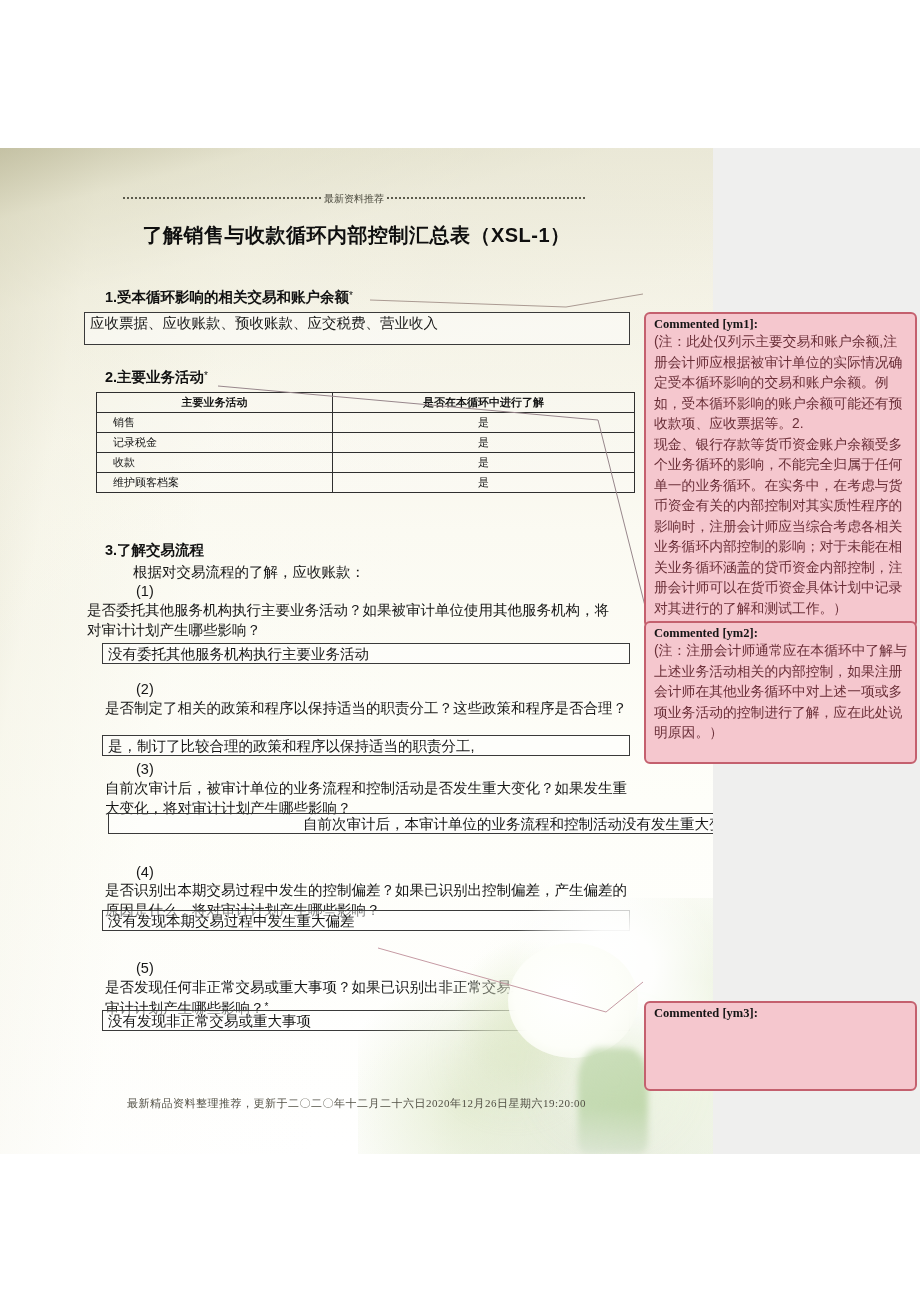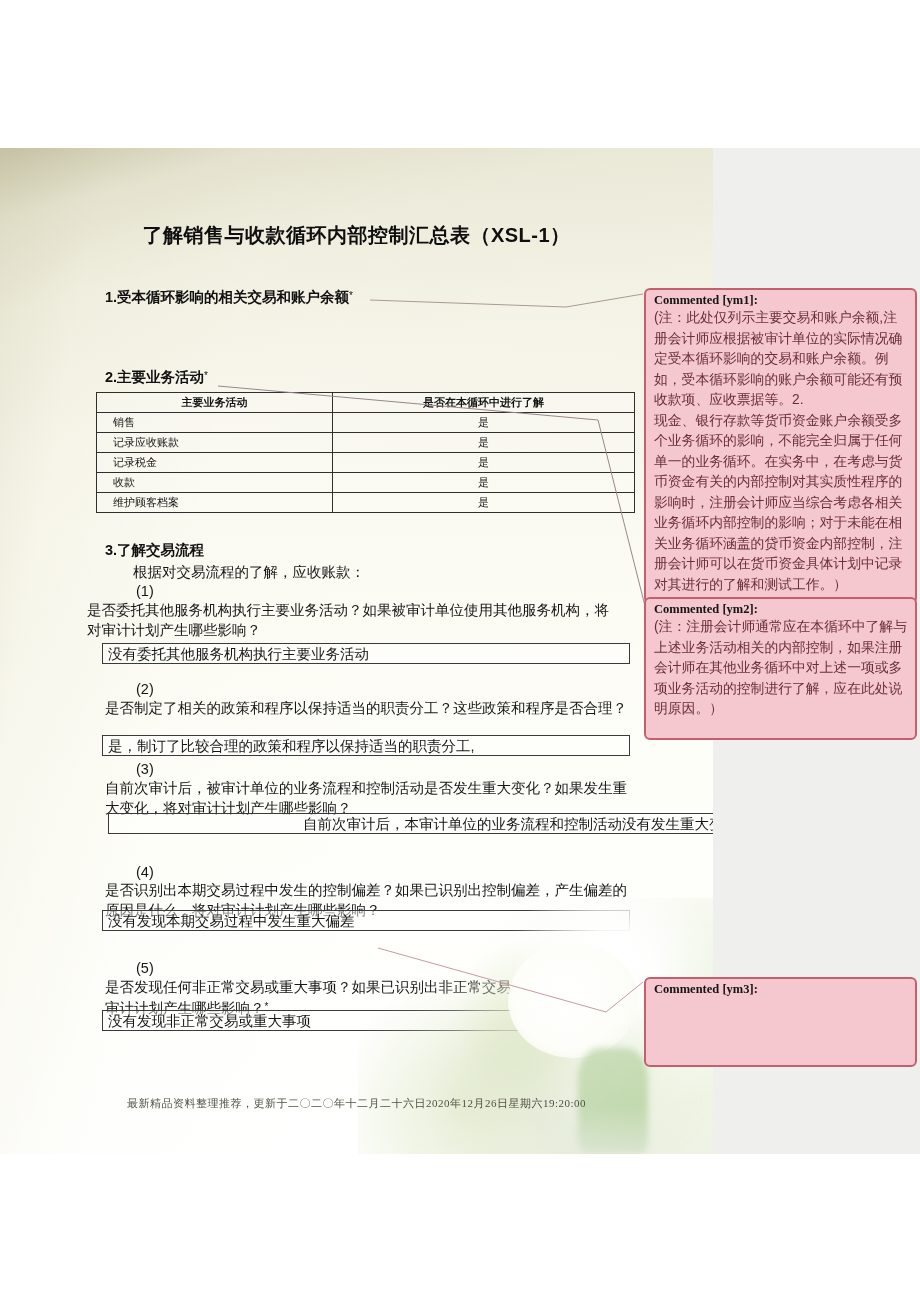--- a/index.html
+++ b/index.html
@@ -46,56 +46,58 @@
   .abox{position:absolute;border:1px solid #3a3a3a;background:rgba(255,255,255,.45);font-size:14.5px;color:#161616;padding:1px 5px;box-sizing:border-box;line-height:19px;}
 
   
   .tbl{position:absolute;left:96px;top:244px;width:539px;border-collapse:collapse;table-layout:fixed;}
   .tbl td{border:1px solid #2f2f2f;font-size:11px;color:#151515;height:19px;padding:0 16px;overflow:hidden;background:rgba(255,255,255,.2);}
   .tbl .c1{width:203px;}
   .tbl .hd{font-weight:bold;text-align:center;}
   .tbl .c2{text-align:center;}
 
   
-  .comment{position:absolute;left:644px;width:273px;background:#f5c7ce;border:2px solid #c4606e;border-radius:6px;padding:3px 8px 7px;box-sizing:border-box;z-index:3;}
+  .comment{position:absolute;left:644px;width:273px;background:#f5c7ce;border:2px solid #c4606e;border-radius:6px;padding:3px 8px 7px;box-sizing:border-box;z-index:3;margin-top:24px;}
   .comment-header{font:bold 12.5px "Liberation Serif",serif;color:#141414;}
   .comment-body{font-size:13.8px;line-height:20.5px;color:#6a2f38;white-space:pre-wrap;}
 
   .leaders{position:absolute;left:0;top:0;width:920px;height:1302px;z-index:2;pointer-events:none;}
 
   .footer{position:absolute;left:0;top:948px;width:713px;text-align:center;font:11px "Liberation Serif",serif;color:#514f44;letter-spacing:.5px;}
 </style>
 </head>
 <body>
 
 <div class="canvas">
 
   <div class="right-panel"></div>
 
   <div class="page">
 
+    <div class="rule">
+      <span class="seg"></span>
+      <span class="lbl">最新资料推荐</span>
+      <span class="seg"></span>
+    </div>
 
     <div class="doc-title">了解销售与收款循环内部控制汇总表（XSL-1）</div>
 
     <div class="h" style="left:105px;top:140px;"><span>1.受本循环影响的相关交易和账户余额</span><span class="sup">*</span></div>
+    <div class="abox" style="left:84px;top:164px;width:546px;height:33px;">应收票据、应收账款、预收账款、应交税费、营业收入</div>
 
     <div class="h" style="left:105px;top:220px;"><span>2.主要业务活动</span><span class="sup">*</span></div>
 
     <table class="tbl">
       <tbody>
           <tr>
         <td class="c1 hd">主要业务活动</td>
         <td class="c2 hd">是否在本循环中进行了解</td>
       </tr>
       <tr>
         <td class="c1">销售</td>
-        <td class="c2">是</td>
-      </tr>
-      <tr>
-        <td class="c1">记录应收账款</td>
         <td class="c2">是</td>
       </tr>
       <tr>
         <td class="c1">记录税金</td>
         <td class="c2">是</td>
       </tr>
       <tr>
         <td class="c1">收款</td>
         <td class="c2">是</td>
       </tr>

